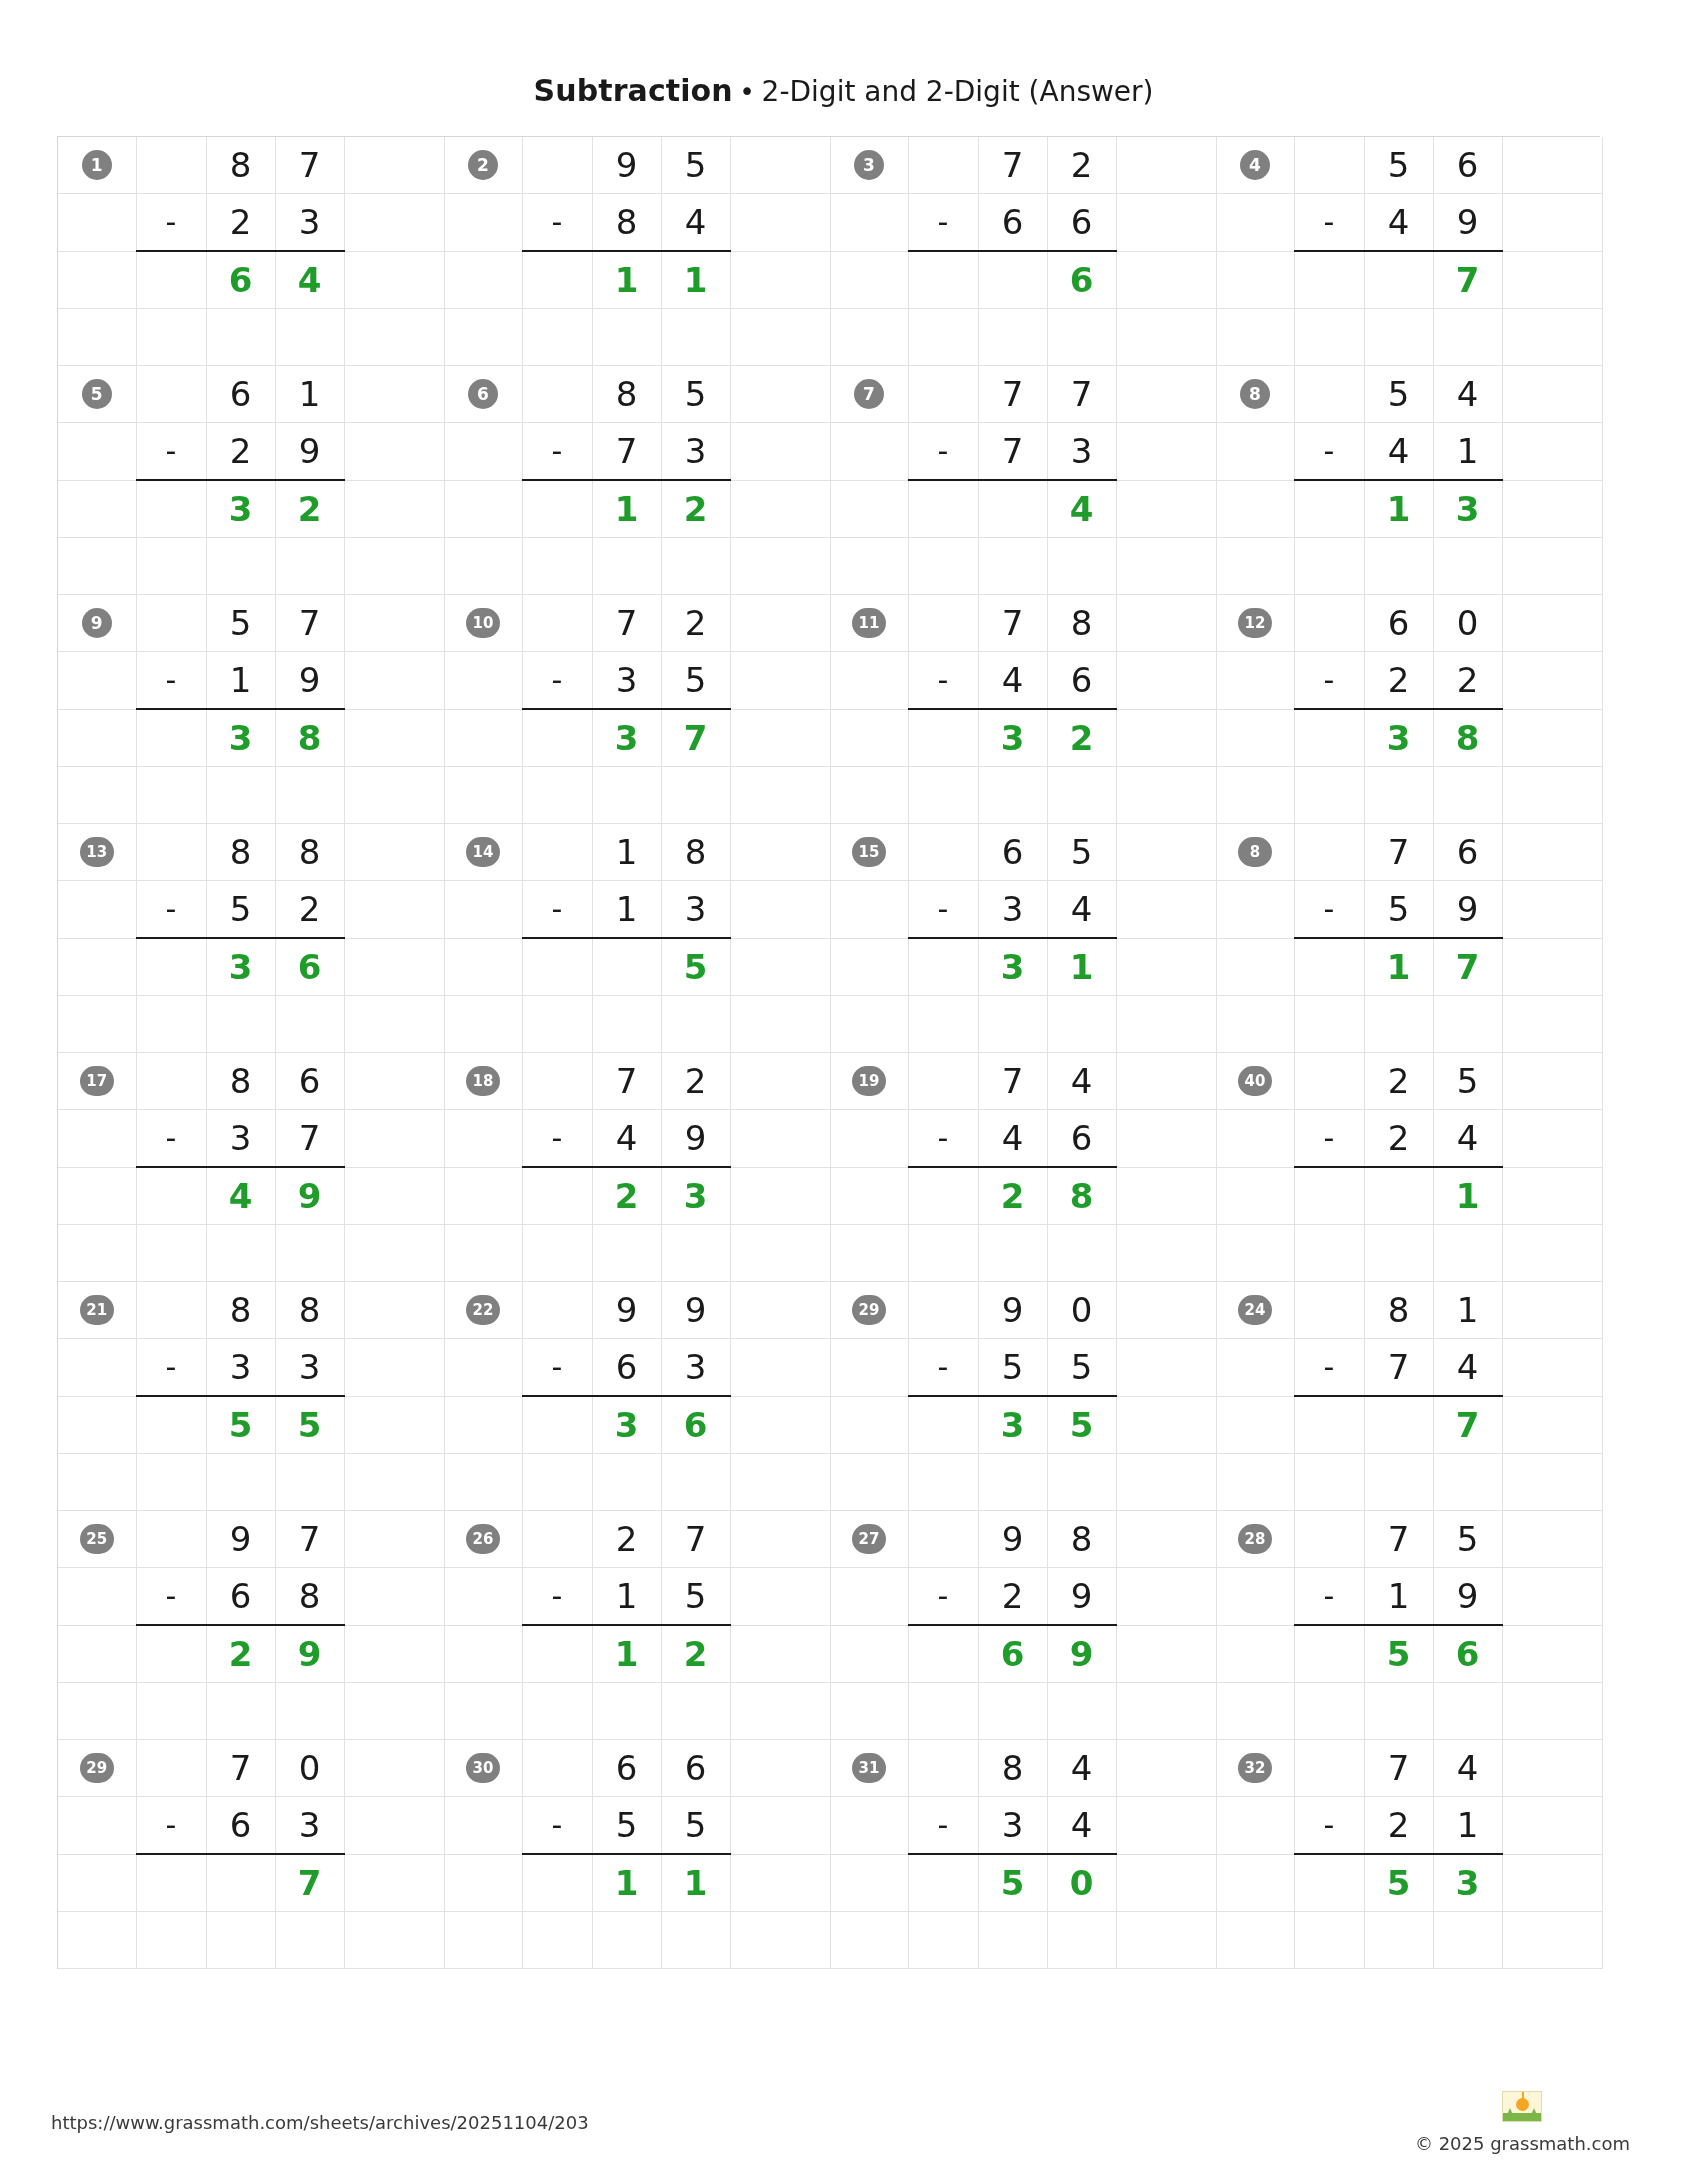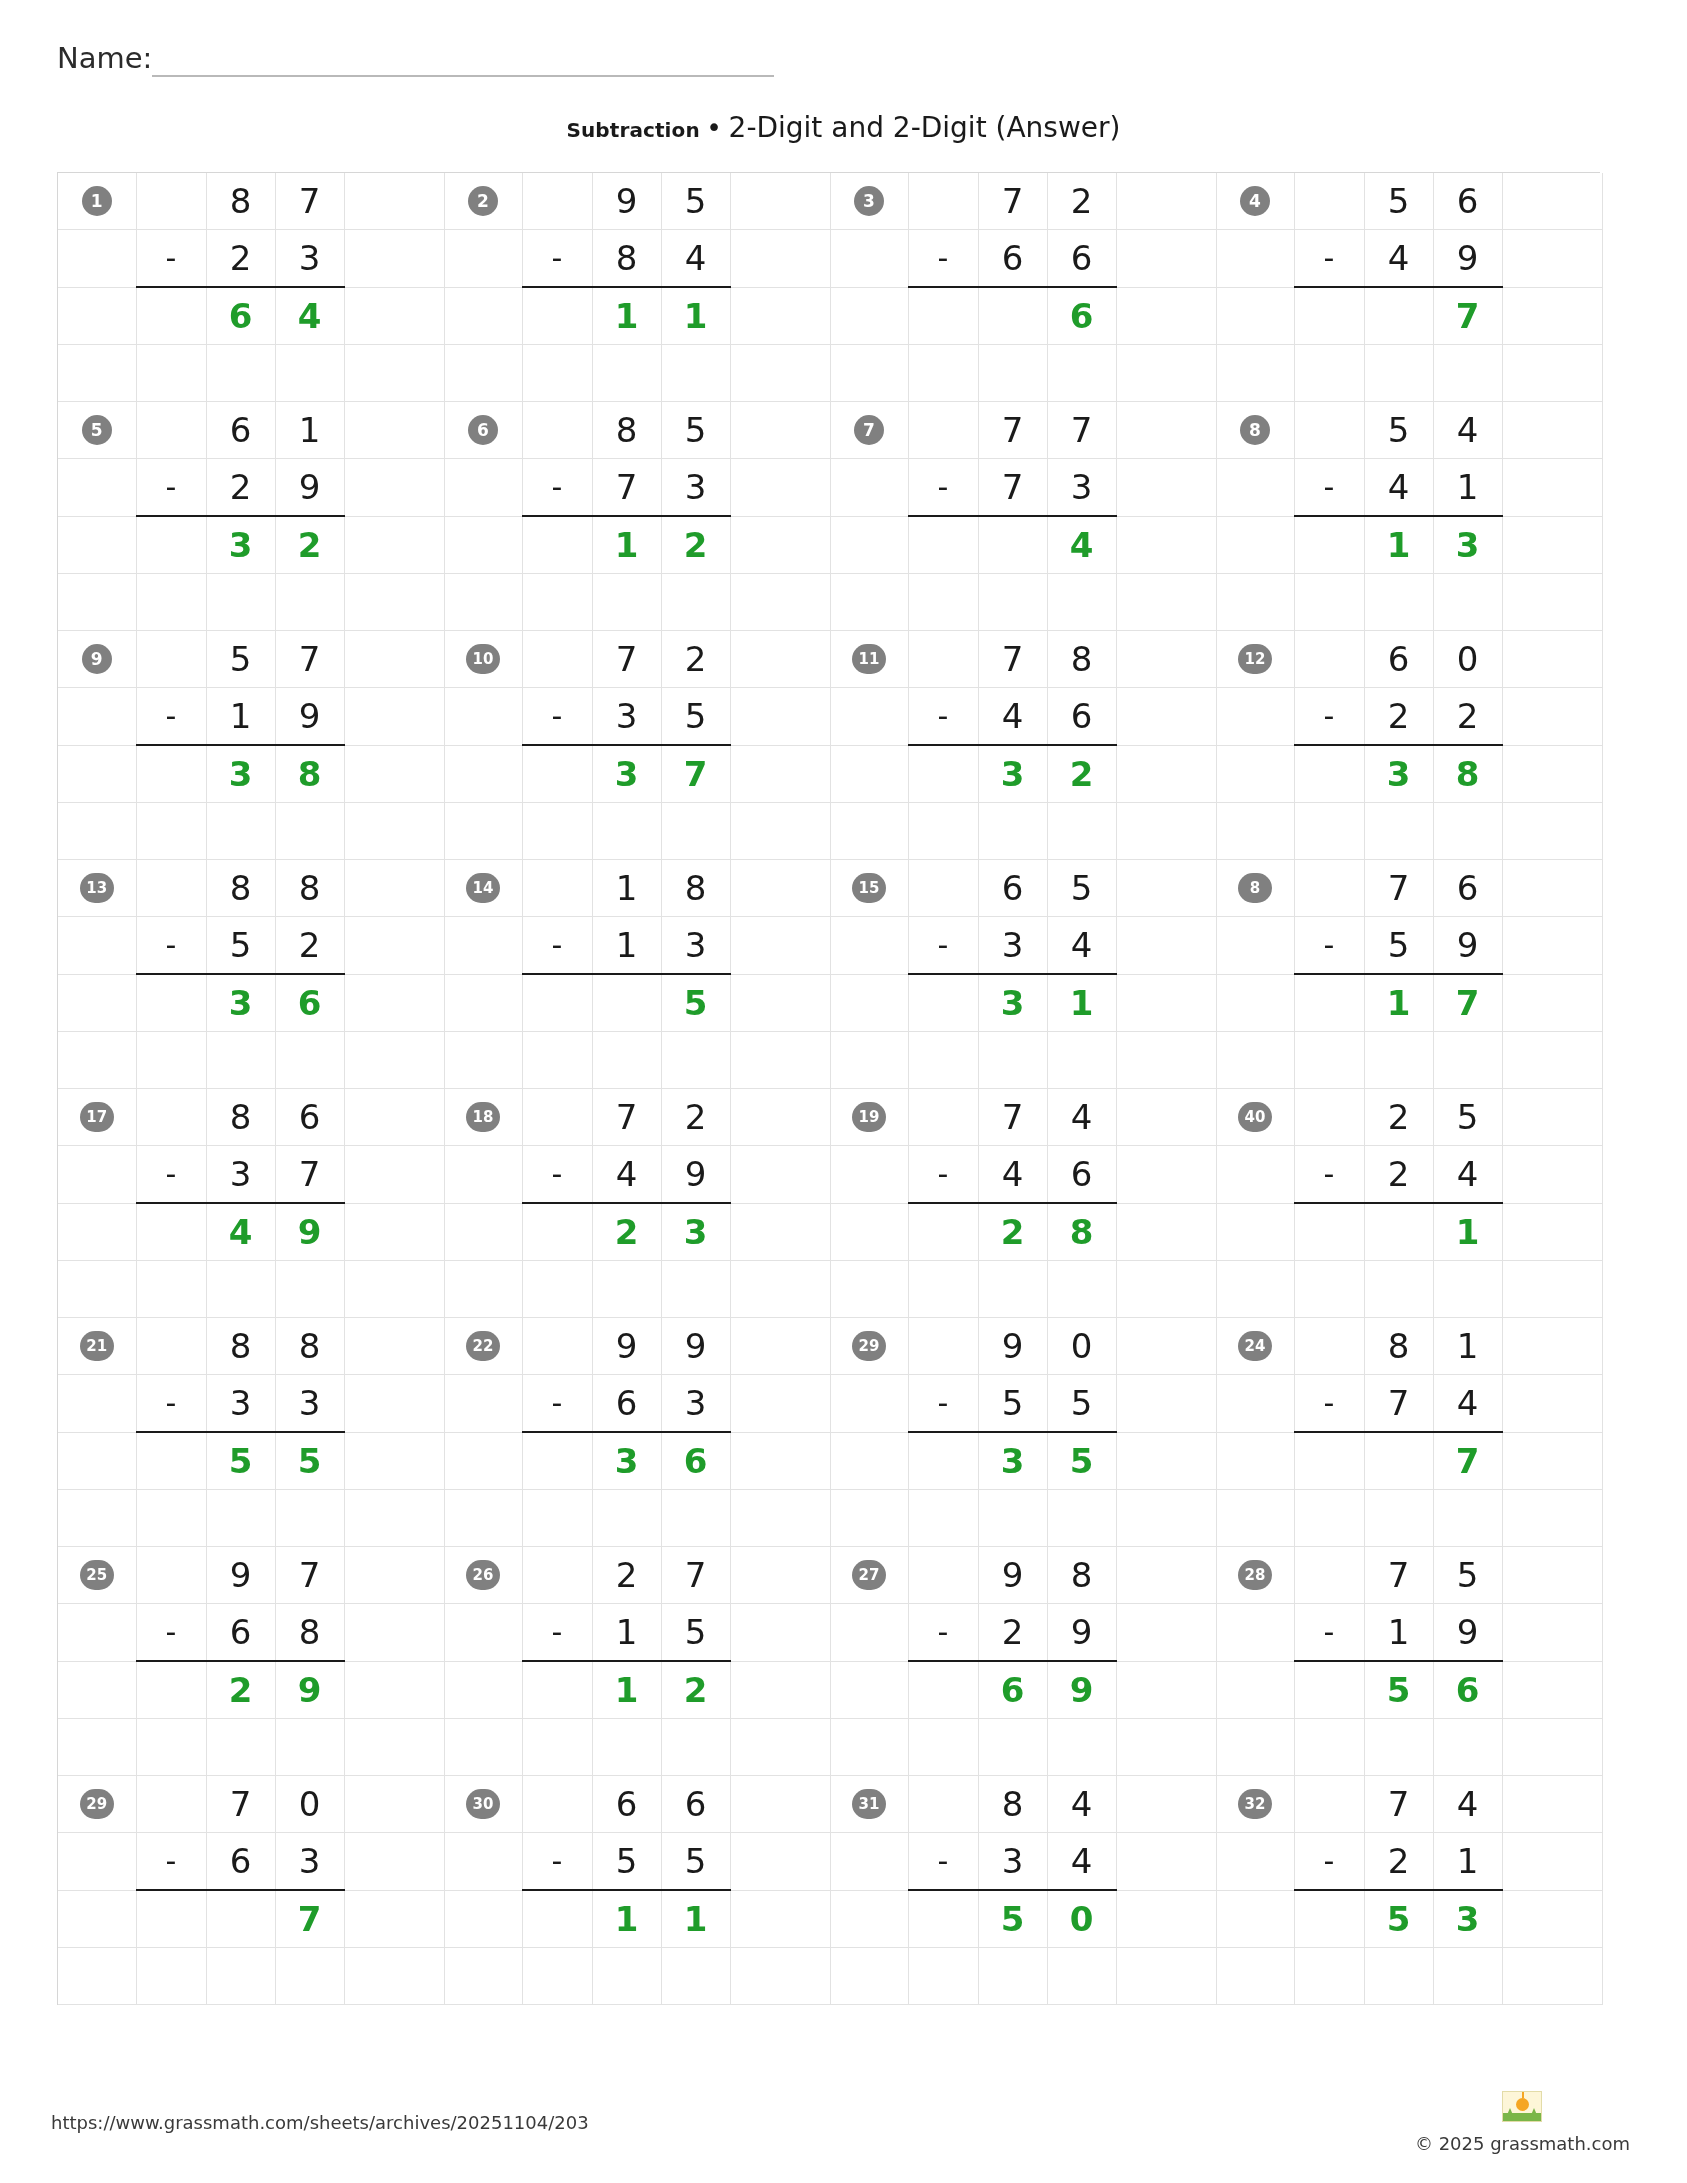--- a/index.html
+++ b/index.html
@@ -48,21 +48,21 @@
   .date-rule { width: 662px; }
   .hdr-gap { width: 45px; }
 
   
   .title-row {
     text-align: center;
     margin-top: 34px;
     font-size: 0;
   }
   .title-main {
-    font-size: 20px;
+    font-size: 30px;
     font-weight: bold;
     color: #1a1a1a;
     letter-spacing: 0.1px;
   }
   .title-sub {
     font-size: 28px;
     color: #1a1a1a;
     font-weight: normal;
   }
   .title-bullet {
@@ -204,24 +204,20 @@
     border-right: 3.3px solid transparent;
     border-bottom: 7.3px solid #7ab648;
   }
 </style>
 </head>
 <body>
 
 <div class="page">
 
   <div class="header">
-    <div class="hdr-field">
-      <span class="hdr-label">Name:</span>
-      <span class="hdr-rule name-rule"></span>
-    </div>
     <div class="hdr-gap"></div>
   </div>
 
   <div class="title-row">
     <span class="title-main">Subtraction</span>
     <span class="title-bullet">•</span>
     <span class="title-sub">2-Digit and 2-Digit (Answer)</span>
   </div>
 
   <div class="grid-wrap">

